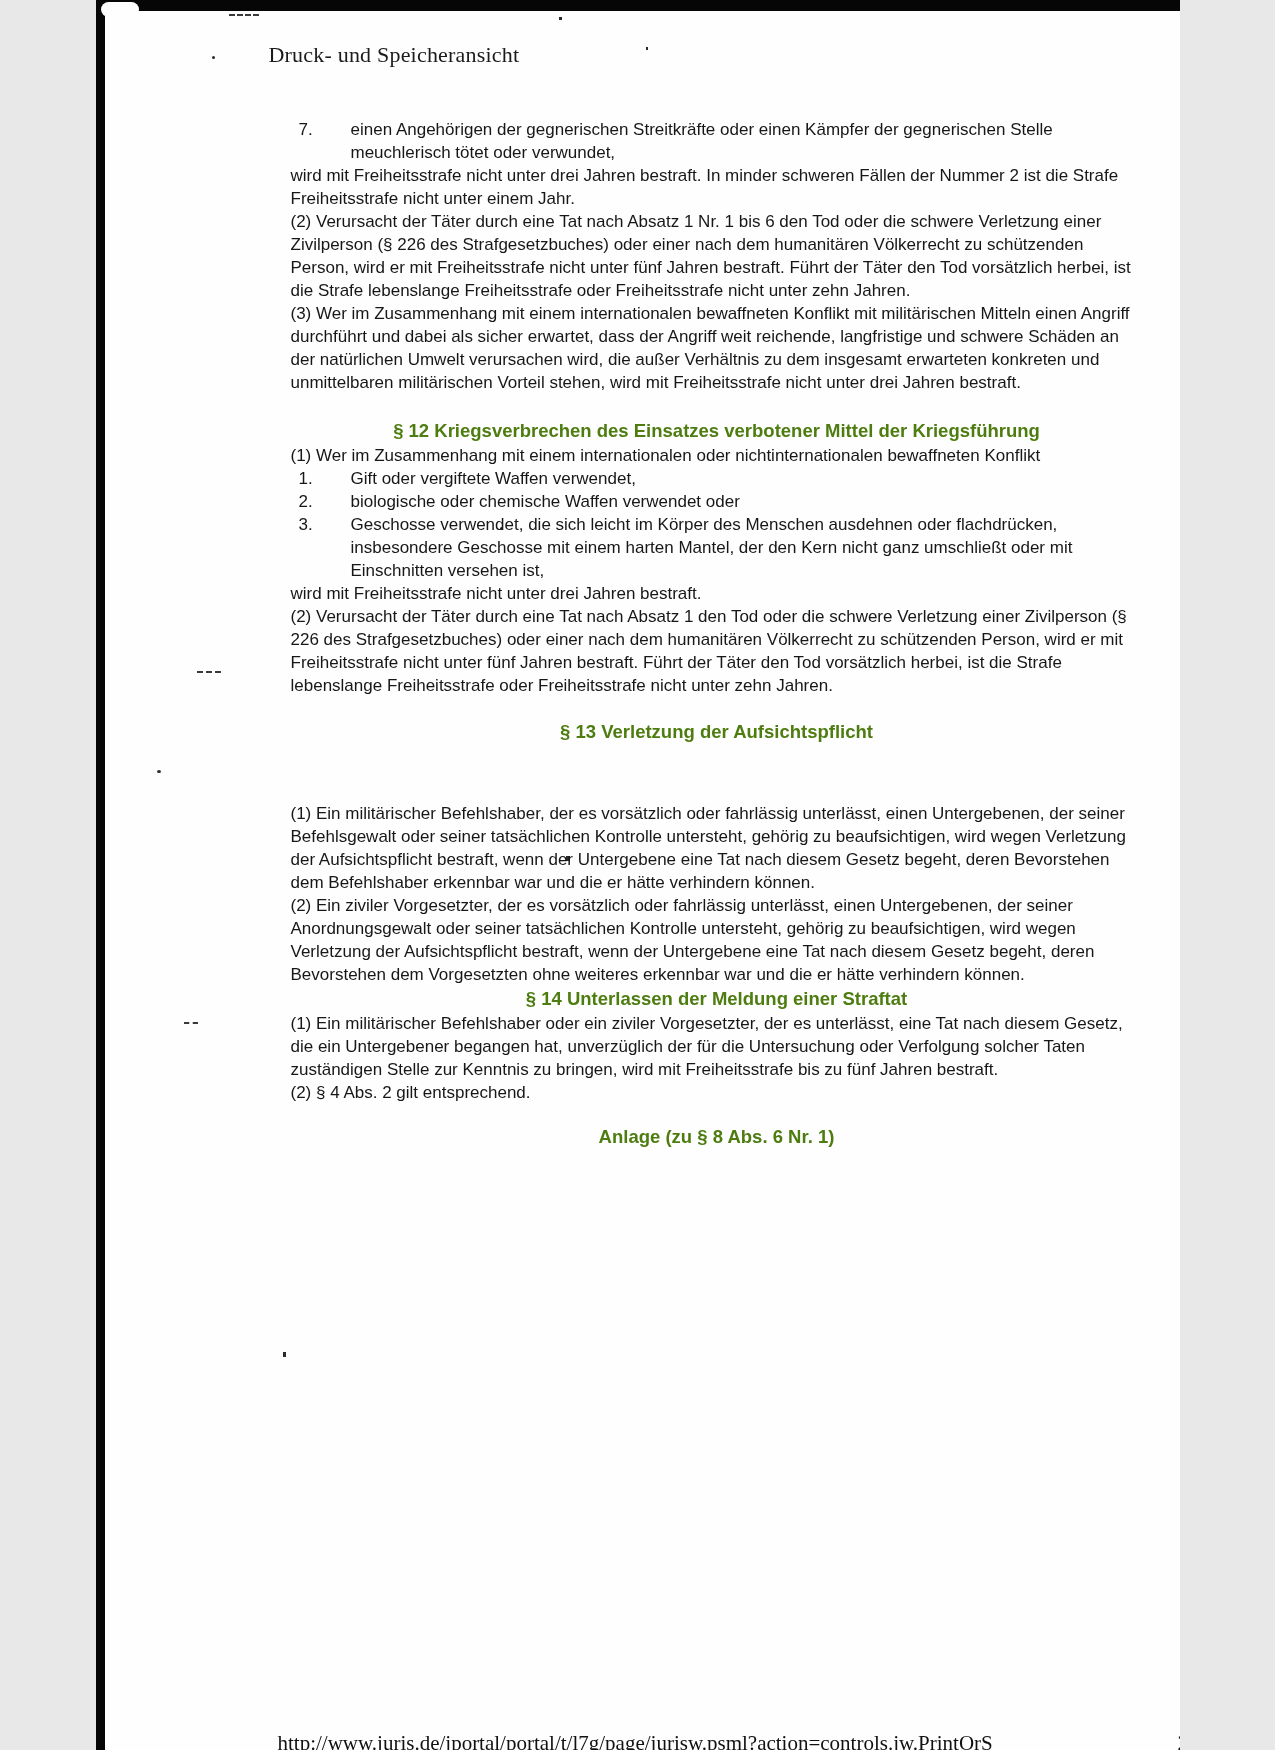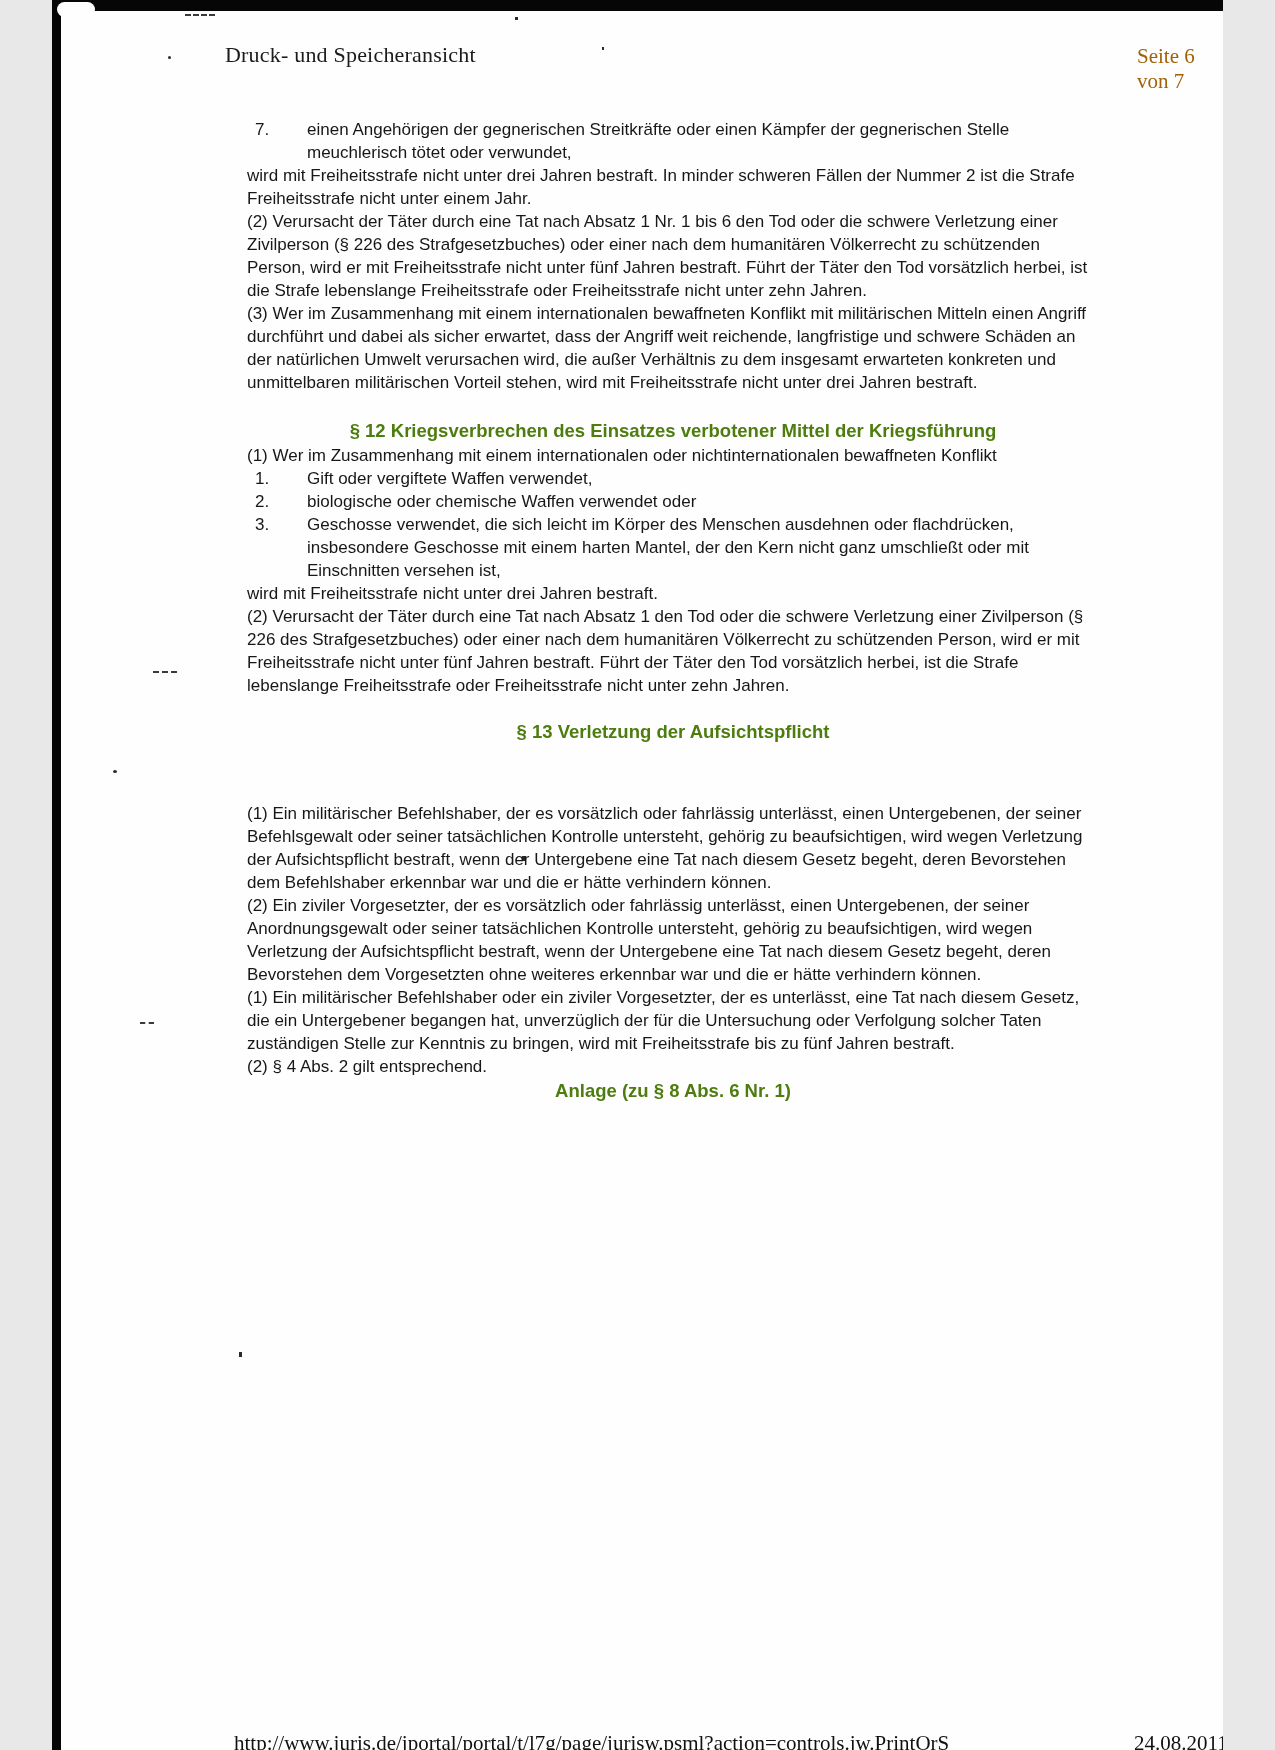--- a/index.html
+++ b/index.html
@@ -1,18 +1,18 @@
 <!DOCTYPE html>
 <html><head>
 <meta charset="utf-8">
 <style>
   html, body { margin: 0; padding: 0; background: #e8e8e8; }
   #page {
     position: relative;
-    width: 1171px;
+    width: 1084px;
     height: 1750px;
     margin: 0 auto;
     background: #fefefe;
     overflow: hidden;
     font-family: "Liberation Sans", sans-serif;
     color: #141414;
   }
 
   
   .bar-top {
@@ -164,20 +164,21 @@
       <div class="block paragraph">
         <p>(2) Verursacht der Täter durch eine Tat nach Absatz 1 den Tod oder die schwere Verletzung einer Zivilperson (§ 226 des Strafgesetzbuches) oder einer nach dem humanitären Völkerrecht zu schützenden Person, wird er mit Freiheitsstrafe nicht unter fünf Jahren bestraft. Führt der Täter den Tod vorsätzlich herbei, ist die Strafe lebenslange Freiheitsstrafe oder Freiheitsstrafe nicht unter zehn Jahren.</p>
       </div>
       <div class="block heading"><span class="heading-inner">§ 13 Verletzung der Aufsichtspflicht</span></div>
       <div class="block paragraph">
         <p>(1) Ein militärischer Befehlshaber, der es vorsätzlich oder fahrlässig unterlässt, einen Untergebenen, der seiner Befehlsgewalt oder seiner tatsächlichen Kontrolle untersteht, gehörig zu beaufsichtigen, wird wegen Verletzung der Aufsichtspflicht bestraft, wenn der Untergebene eine Tat nach diesem Gesetz begeht, deren Bevorstehen dem Befehlshaber erkennbar war und die er hätte verhindern können.</p>
       </div>
       <div class="block paragraph">
         <p>(2) Ein ziviler Vorgesetzter, der es vorsätzlich oder fahrlässig unterlässt, einen Untergebenen, der seiner Anordnungsgewalt oder seiner tatsächlichen Kontrolle untersteht, gehörig zu beaufsichtigen, wird wegen Verletzung der Aufsichtspflicht bestraft, wenn der Untergebene eine Tat nach diesem Gesetz begeht, deren Bevorstehen dem Vorgesetzten ohne weiteres erkennbar war und die er hätte verhindern können.</p>
       </div>
+      <div class="block heading"><span class="heading-inner">§ 14 Unterlassen der Meldung einer Straftat</span></div>
       <div class="block paragraph">
         <p>(1) Ein militärischer Befehlshaber oder ein ziviler Vorgesetzter, der es unterlässt, eine Tat nach diesem Gesetz, die ein Untergebener begangen hat, unverzüglich der für die Untersuchung oder Verfolgung solcher Taten zuständigen Stelle zur Kenntnis zu bringen, wird mit Freiheitsstrafe bis zu fünf Jahren bestraft.</p>
       </div>
       <div class="block paragraph">
         <p>(2) § 4 Abs. 2 gilt entsprechend.</p>
       </div>
       <div class="block heading"><span class="heading-inner">Anlage (zu § 8 Abs. 6 Nr. 1)</span></div>
     </div>
 
   <div class="footer-url">http://www.juris.de/jportal/portal/t/l7g/page/jurisw.psml?action=controls.jw.PrintOrS</div>

